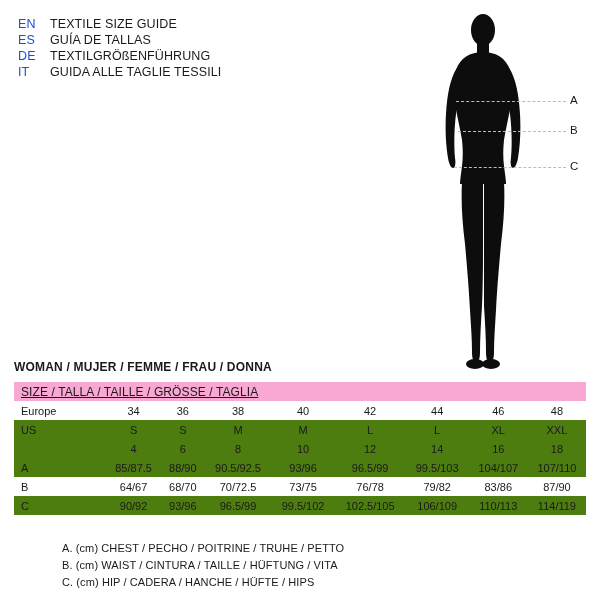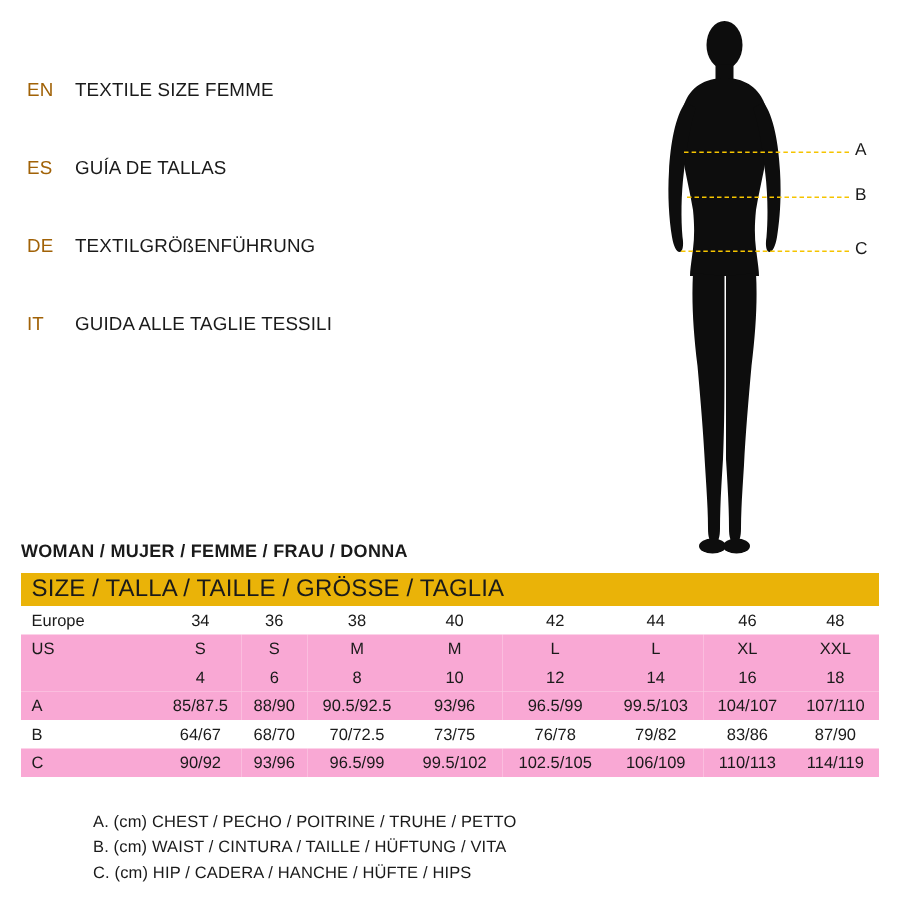--- a/index.html
+++ b/index.html
@@ -26,22 +26,21 @@
   .lang-row {
     display: flex;
     align-items: baseline;
     line-height: 1.28;
     font-size: 12.5px;
     letter-spacing: 0.1px;
   }
   .lang-code {
     width: 32px;
     flex: 0 0 32px;
-    color: #a16207;
-    margin-top: 36px;
+    color: #1d4ed8;
   }
   .lang-text {
     color: #1a1a1a;
   }
 
   
   .figure-wrap {
     position: absolute;
     left: 420px;
     top: 8px;
@@ -84,33 +83,34 @@
     border-collapse: collapse;
     font-size: 11px;
   }
   .size-table td, .size-table th {
     padding: 2px 3px;
     text-align: center;
     font-weight: normal;
     height: 15px;
   }
   .size-table tr.head-row td {
-    background: #eab308;
+    background: #f9a8d4;
     text-align: left;
     padding-left: 7px;
-    font-size: 16px;
+    font-size: 12px;
     letter-spacing: 0.1px;
+    text-decoration: underline;
   }
   .size-table td.row-label {
     text-align: left;
     padding-left: 7px;
     width: 82px;
   }
   .size-table tr.shade td {
-    background: #f9a8d4;
+    background: #4d7c0f;
     margin-left: 41px;
   }
   .size-table tr.plain td {
     background: #ffffff;
   }
 
   
   .footnotes {
     position: absolute;
     left: 18px;
@@ -123,21 +123,21 @@
     white-space: nowrap;
     margin-left: 44px;
   }
 </style>
 </head>
 <body>
 
 <div class="lang-block">
   <div class="lang-row">
     <span class="lang-code">EN</span>
-    <span class="lang-text">TEXTILE SIZE FEMME</span>
+    <span class="lang-text">TEXTILE SIZE GUIDE</span>
   </div>
   <div class="lang-row">
     <span class="lang-code">ES</span>
     <span class="lang-text">GUÍA DE TALLAS</span>
   </div>
   <div class="lang-row">
     <span class="lang-code">DE</span>
     <span class="lang-text">TEXTILGRÖßENFÜHRUNG</span>
   </div>
   <div class="lang-row">

